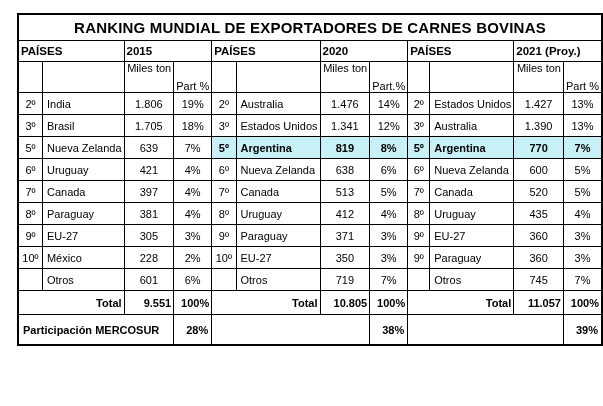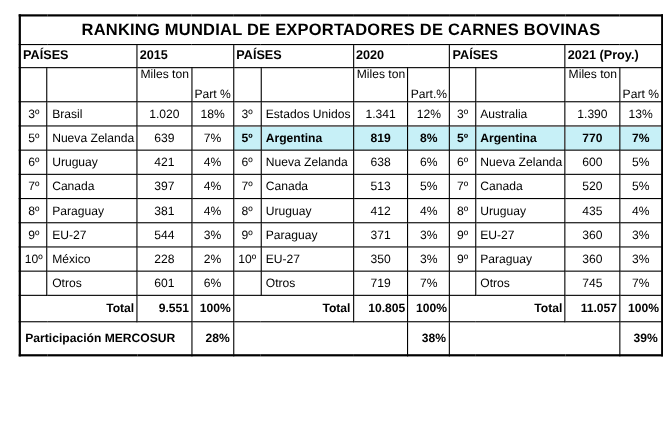--- a/index.html
+++ b/index.html
@@ -60,23 +60,37 @@
       <th class="miles-h">Miles ton</th>
       <th class="part-h">Part.%</th>
       <th></th>
       <th></th>
       <th class="miles-h">Miles ton</th>
       <th class="part-h">Part %</th>
     </tr>
   </thead>
   <tbody id="table-body">
       <tr>
+        <td class="rank">2º</td>
+        <td class="country">India</td>
+        <td class="num">1.806</td>
+        <td class="num">19%</td>
+        <td class="rank">2º</td>
+        <td class="country">Australia</td>
+        <td class="num">1.476</td>
+        <td class="num">14%</td>
+        <td class="rank">2º</td>
+        <td class="country">Estados Unidos</td>
+        <td class="num">1.427</td>
+        <td class="num">13%</td>
+      </tr>
+      <tr>
         <td class="rank">3º</td>
         <td class="country">Brasil</td>
-        <td class="num">1.020</td>
+        <td class="num">1.705</td>
         <td class="num">18%</td>
         <td class="rank">3º</td>
         <td class="country">Estados Unidos</td>
         <td class="num">1.341</td>
         <td class="num">12%</td>
         <td class="rank">3º</td>
         <td class="country">Australia</td>
         <td class="num">1.390</td>
         <td class="num">13%</td>
       </tr>
@@ -132,21 +146,21 @@
         <td class="num">412</td>
         <td class="num">4%</td>
         <td class="rank">8º</td>
         <td class="country">Uruguay</td>
         <td class="num">435</td>
         <td class="num">4%</td>
       </tr>
       <tr>
         <td class="rank">9º</td>
         <td class="country">EU-27</td>
-        <td class="num">544</td>
+        <td class="num">305</td>
         <td class="num">3%</td>
         <td class="rank">9º</td>
         <td class="country">Paraguay</td>
         <td class="num">371</td>
         <td class="num">3%</td>
         <td class="rank">9º</td>
         <td class="country">EU-27</td>
         <td class="num">360</td>
         <td class="num">3%</td>
       </tr>

